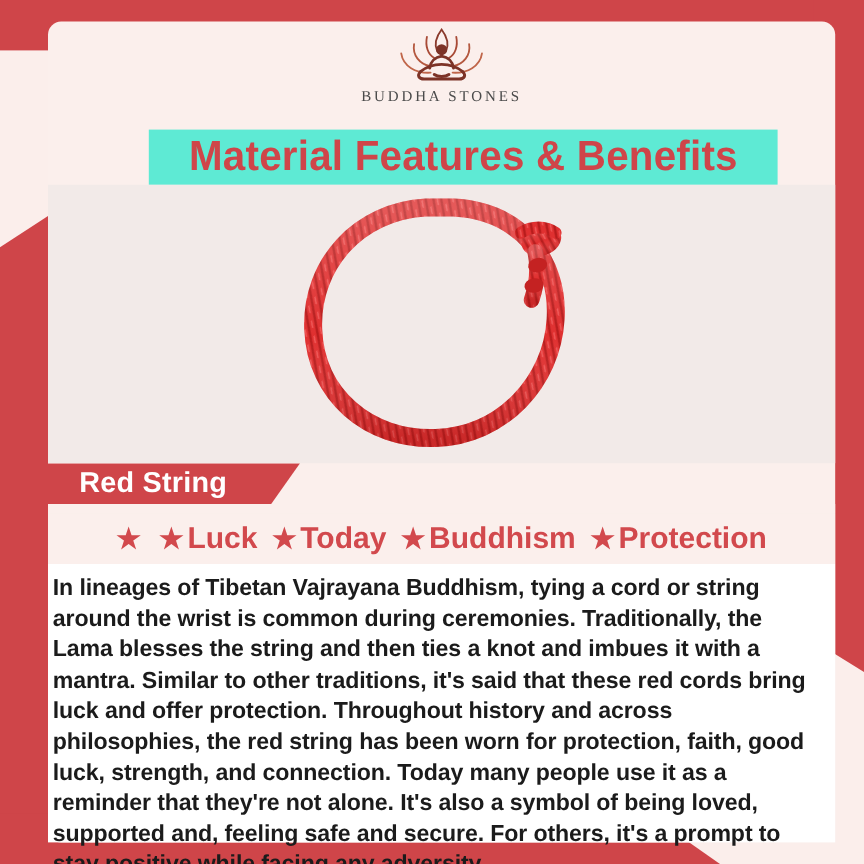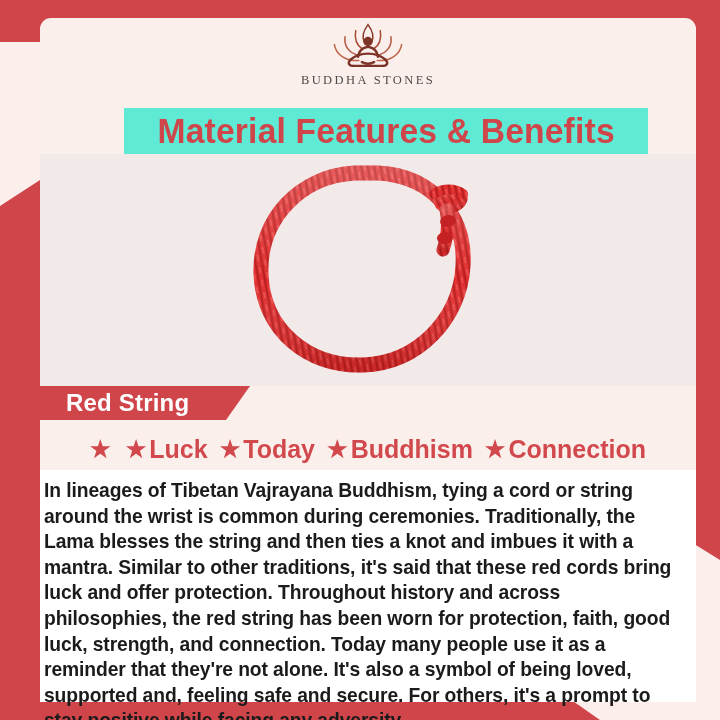--- a/index.html
+++ b/index.html
@@ -237,21 +237,21 @@
       <span class="feature">
         <span class="star">★</span>
         <span>Today</span>
       </span>
       <span class="feature">
         <span class="star">★</span>
         <span>Buddhism</span>
       </span>
       <span class="feature">
         <span class="star">★</span>
-        <span>Connection</span>
+        <span>Protection</span>
       </span>
     </div>
 
     <div class="body-card">
       <p class="body-text">In lineages of Tibetan Vajrayana Buddhism, tying a cord or string around the wrist is common during ceremonies. Traditionally, the Lama blesses the string and then ties a knot and imbues it with a mantra. Similar to other traditions, it's said that these red cords bring luck and offer protection. Throughout history and across philosophies, the red string has been worn for protection, faith, good luck, strength, and connection. Today many people use it as a reminder that they're not alone. It's also a symbol of being loved, supported and, feeling safe and secure. For others, it's a prompt to stay positive while facing any adversity.</p>
     </div>
 
   </div>
 </div>
 

